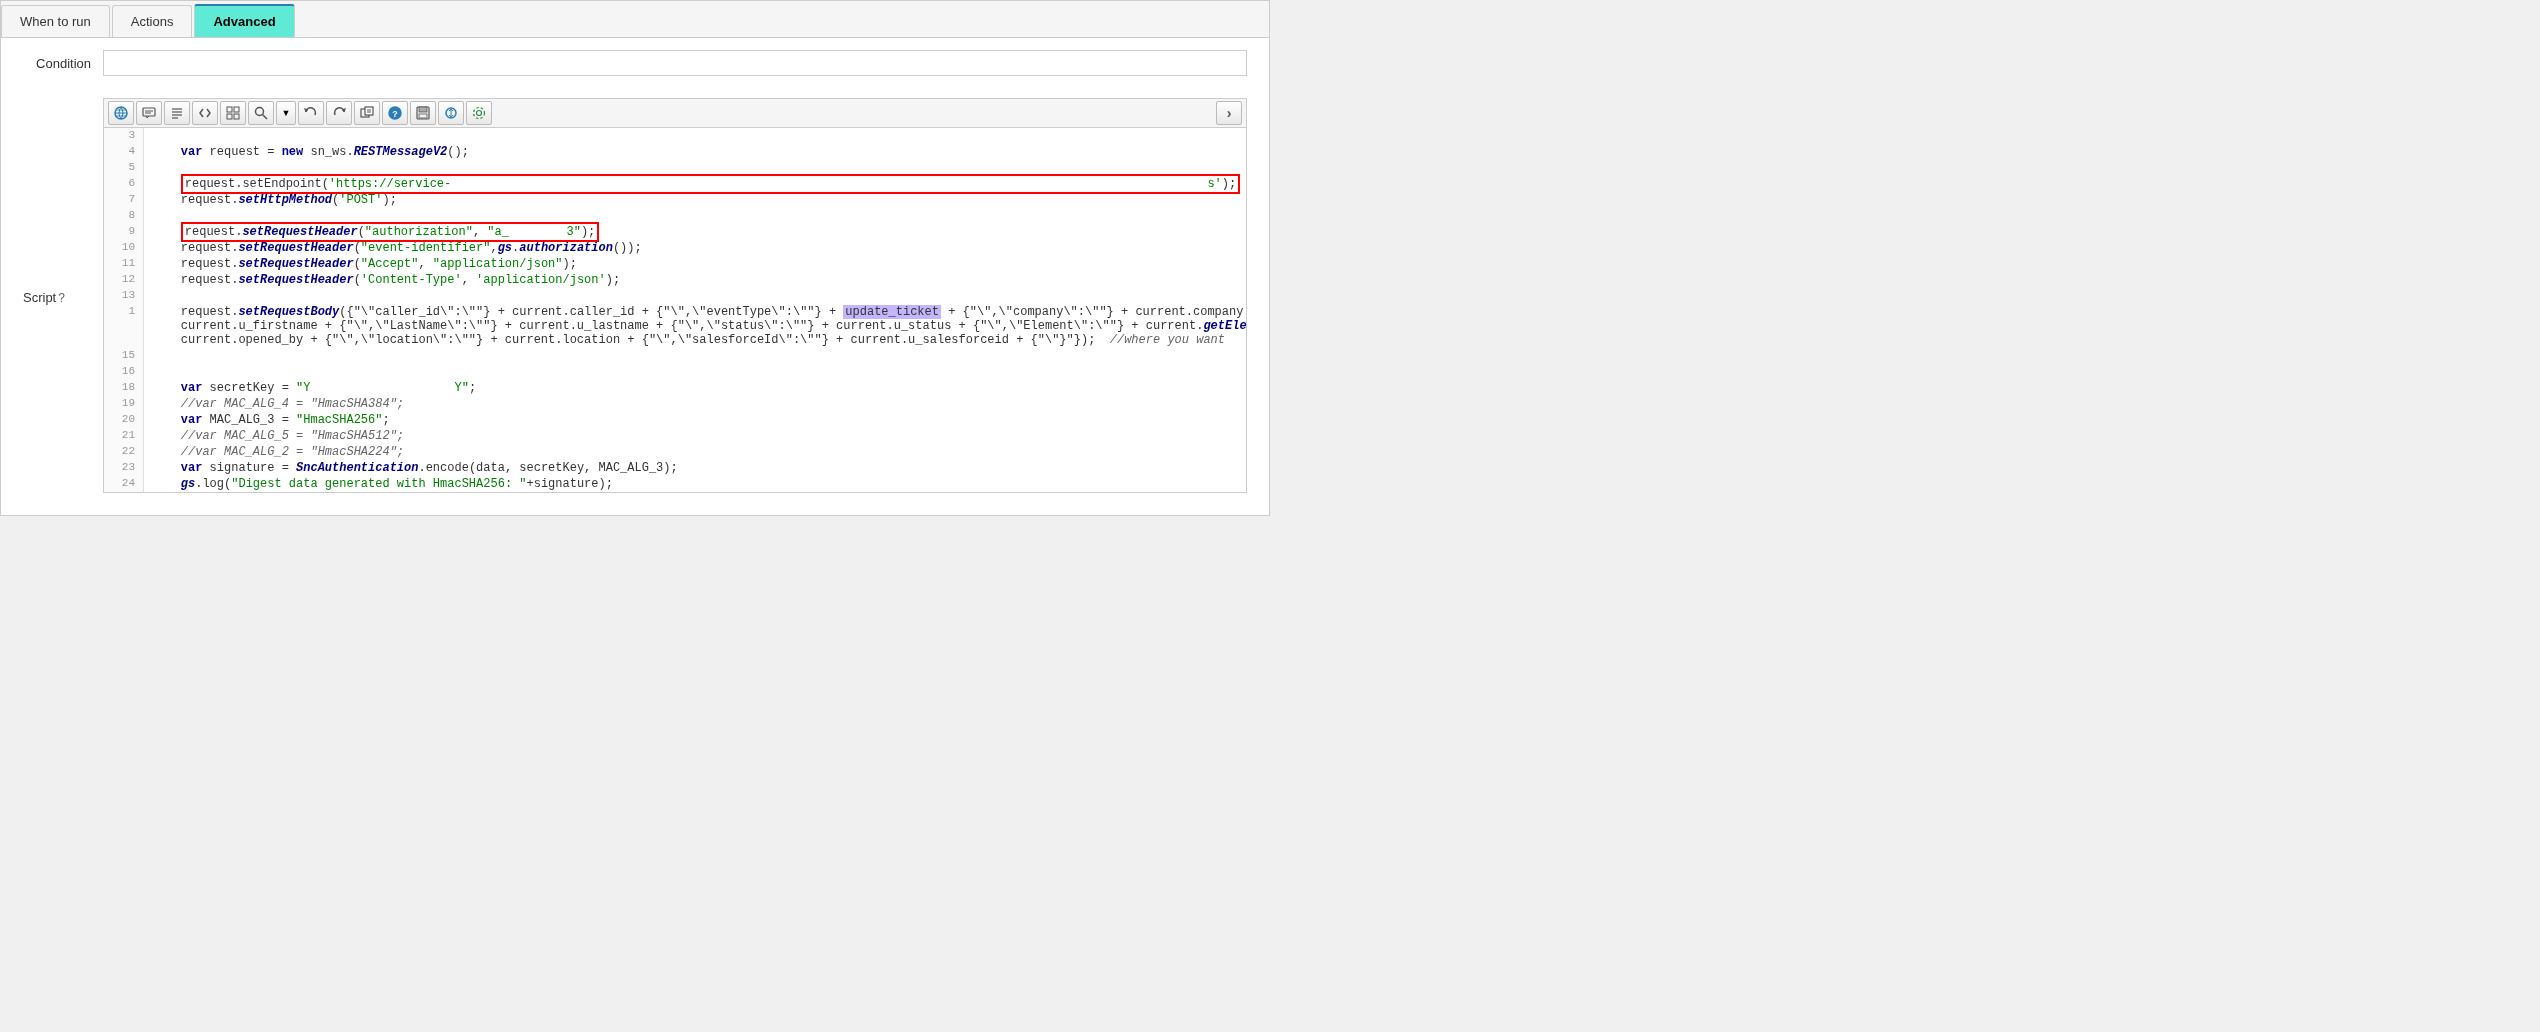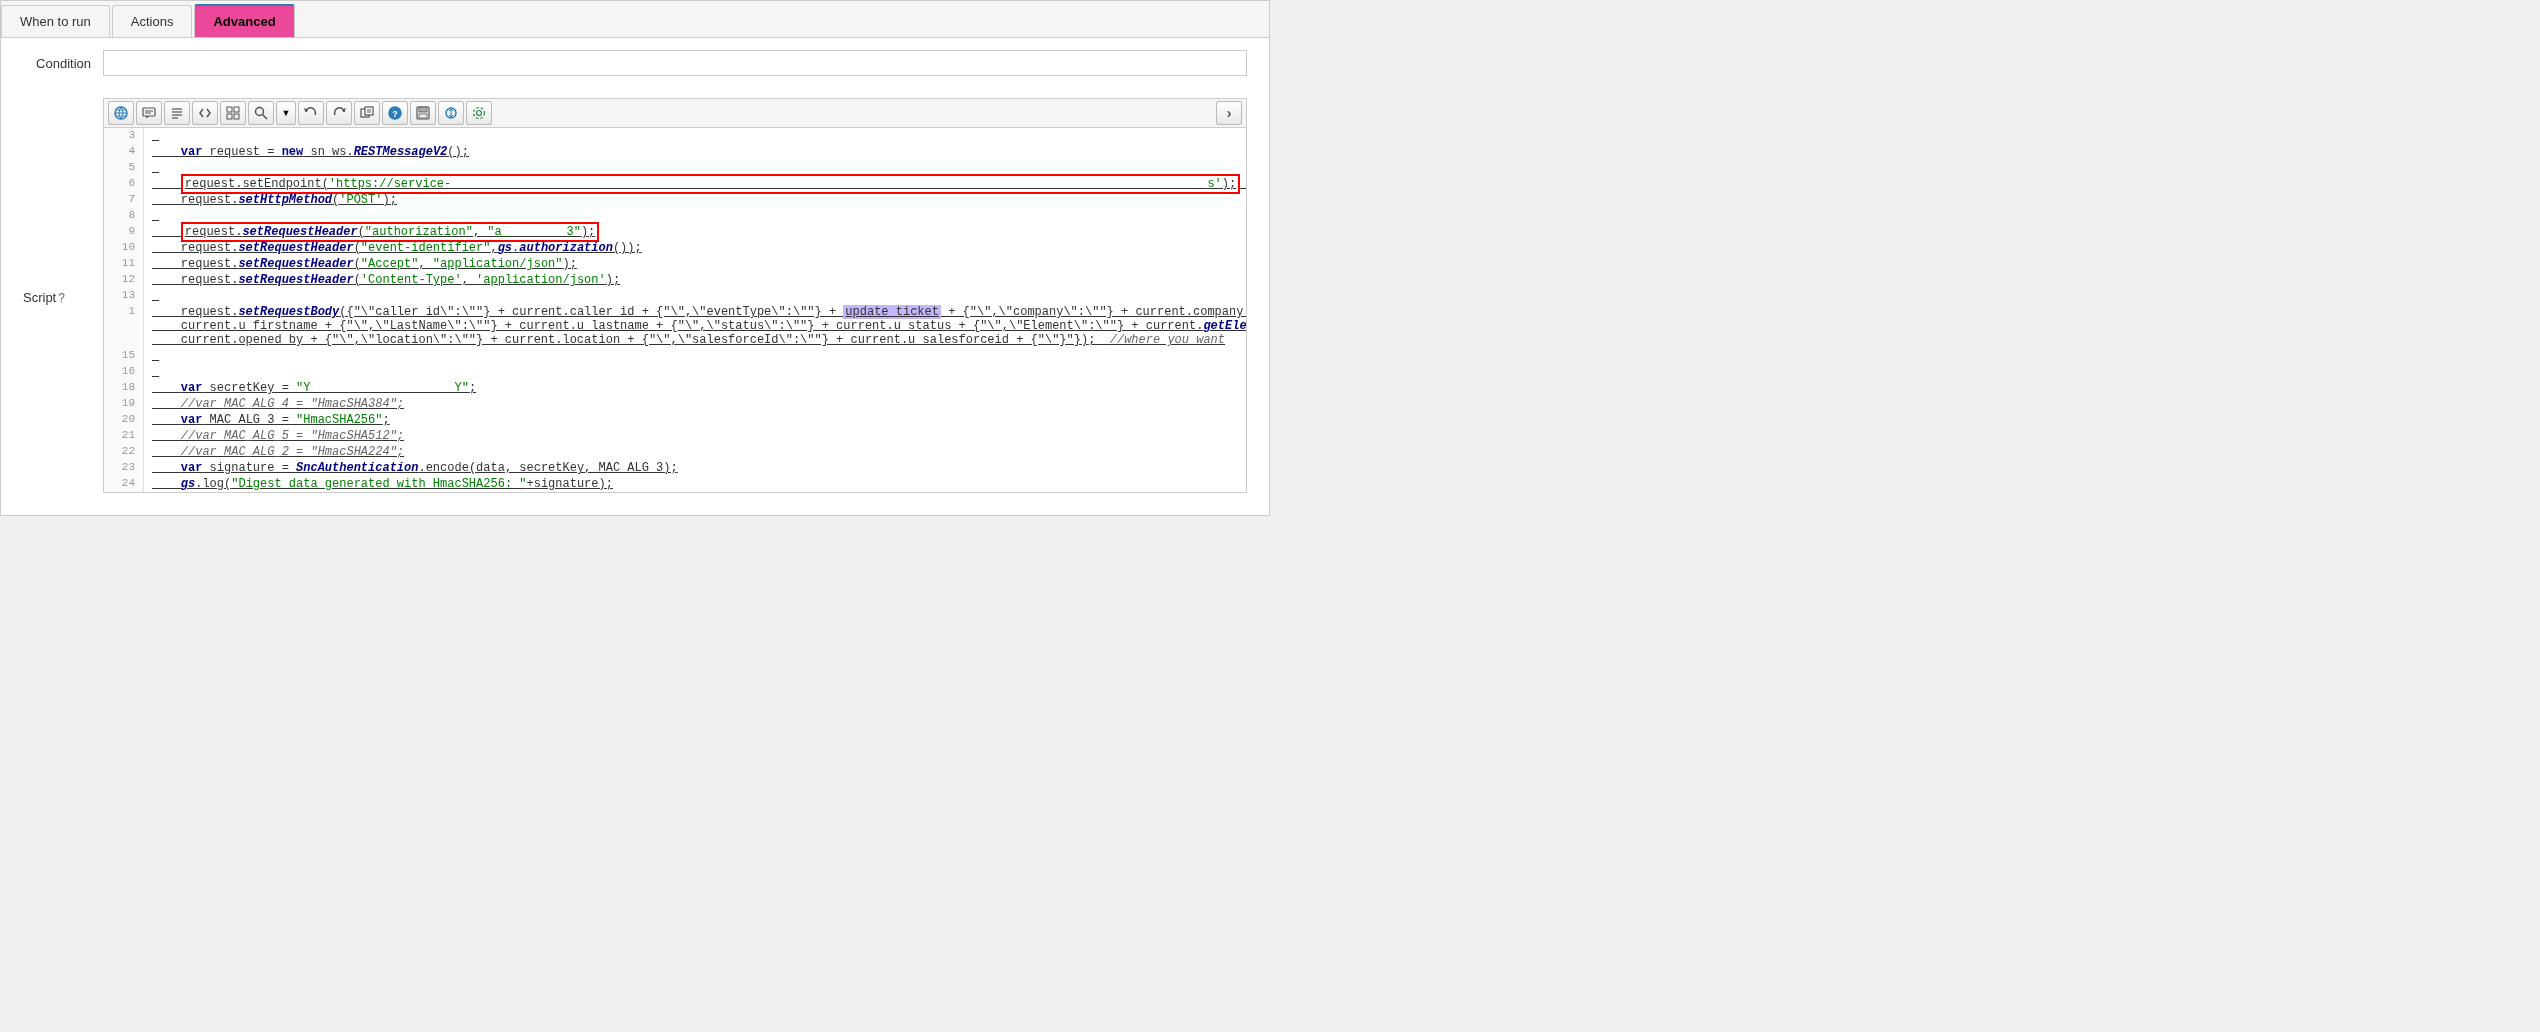--- a/index.html
+++ b/index.html
@@ -35,21 +35,21 @@
       cursor: pointer;
       font-size: 13px;
       background: #f5f5f5;
       color: #333;
       margin-right: 2px;
       margin-top: 4px;
       border-radius: 3px 3px 0 0;
     }
 
     .tab.active {
-      background: #ec4899;
+      background: #5eead4;
       border-top: 2px solid #2a7db8;
       color: #000;
       font-weight: bold;
       margin-top: 3px;
     }
 
     .tab:not(.active) {
       border-top: 1px solid #ccc;
     }
 
@@ -211,21 +211,20 @@
       vertical-align: top;
       font-size: 11px;
     }
 
     .line-content {
       display: table-cell;
       padding: 1px 8px;
       white-space: pre;
       color: #333;
       vertical-align: top;
-      text-decoration: underline;
     }
 
     .kw { color: #00008b; font-weight: bold; }
     .fn { color: #000080; font-style: italic; font-weight: bold; }
     .str { color: #008000; }
     .comment { color: #666; font-style: italic; }
 
     .highlighted-word {
       background: #c4b5fd;
       padding: 0 2px;

